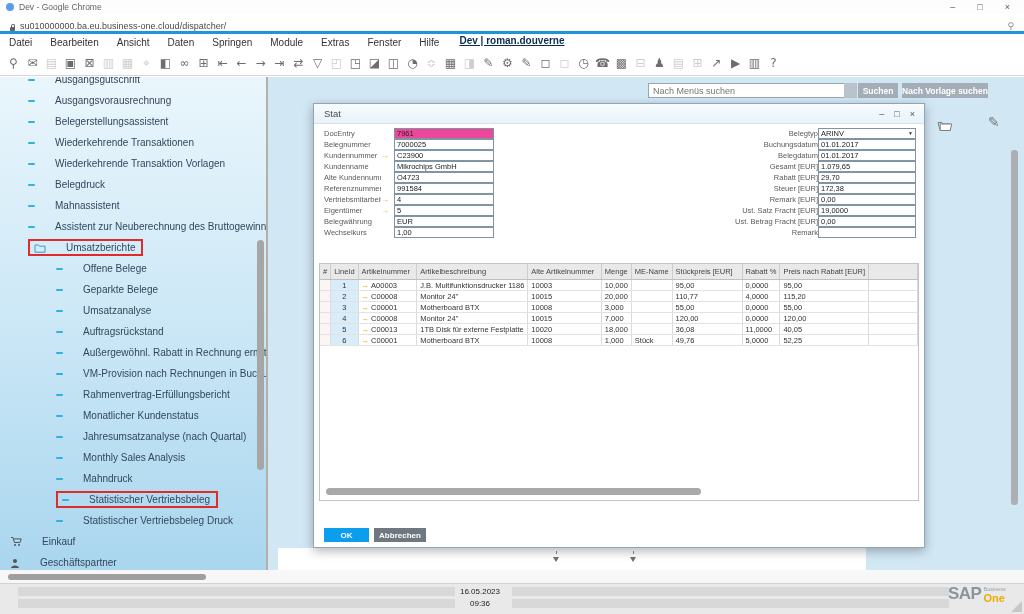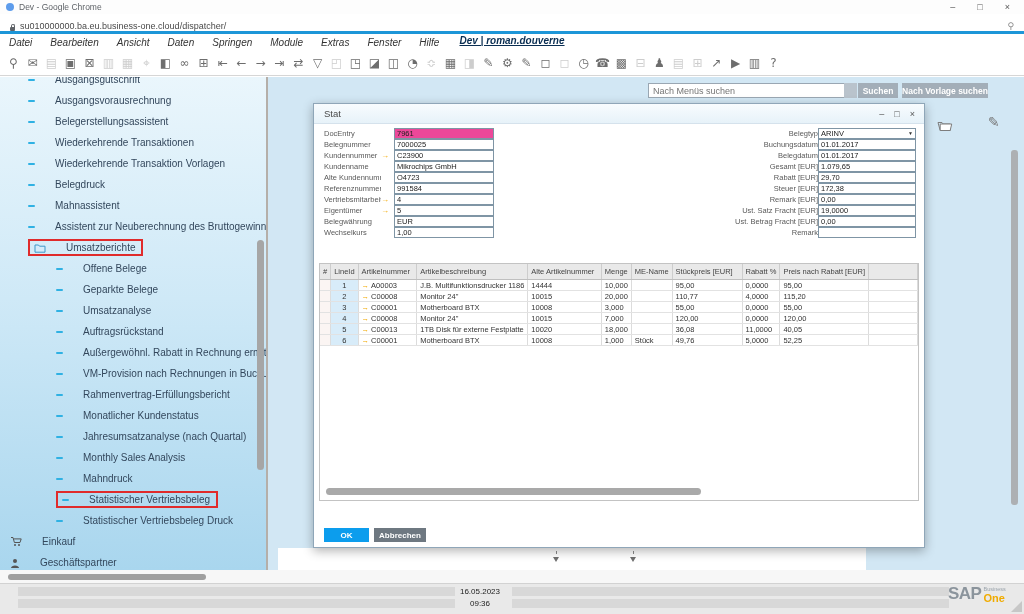--- a/index.html
+++ b/index.html
@@ -15,21 +15,21 @@
   .urlbar{left:0;top:14px;width:1024px;height:17px;background:#fff;border-bottom:1px solid #ececec;
           display:flex;align-items:flex-end;font-size:9px;color:#4a4a4a;}
   .lock{width:5px;height:4px;background:#5f6368;border-radius:1px;position:relative;margin:0 5px 0 10px;}
   .lock:before{content:"";position:absolute;top:-3px;left:0.5px;width:2.5px;height:3px;
                border:1px solid #5f6368;border-bottom:none;border-radius:2px 2px 0 0;}
   .url-zoom{margin-left:auto;margin-right:10px;color:#888;font-size:9px;font-family:"DejaVu Sans",sans-serif;}
   .accent{left:0;top:31px;width:1024px;height:3px;background:#1d96d8;}
 
   
   .menubar{left:0;top:34px;width:1024px;height:16px;background:#fff;display:flex;align-items:center;
-           font-size:10px;color:#333;font-style:italic;}
+           font-size:10px;color:#333;}
   .menu-item{padding:0 9px;}
   .session{position:absolute;left:50%;top:1px;transform:translateX(-50%);font-weight:bold;
            text-decoration:underline;color:#0a2e52;font-size:10px;}
 
   
   .toolbar{left:0;top:50px;width:1024px;height:26px;background:#fff;border-bottom:1px solid #d6d6d6;
            display:flex;align-items:center;padding-left:4px;box-sizing:border-box;}
   .tb-ic{width:19px;text-align:center;font-size:12px;color:#6d6d6d;font-family:"DejaVu Sans",sans-serif;}
   .tb-ic.dis{color:#cdcdcd;}
 
@@ -522,21 +522,21 @@
             <th>Preis nach Rabatt [EUR]</th>
             <th></th>
           </tr>
         </thead>
         <tbody>
           <tr>
             <td class="c-num"></td>
             <td class="c-lineid">1</td>
             <td><span class="cell-arrow">→</span><span>A00003</span></td>
             <td>J.B. Multifunktionsdrucker 1186</td>
-            <td>14444</td>
+            <td>10003</td>
             <td>10,000</td>
             <td></td>
             <td>95,00</td>
             <td>0,0000</td>
             <td>95,00</td>
             <td></td>
           </tr>
           <tr>
             <td class="c-num"></td>
             <td class="c-lineid">2</td>

